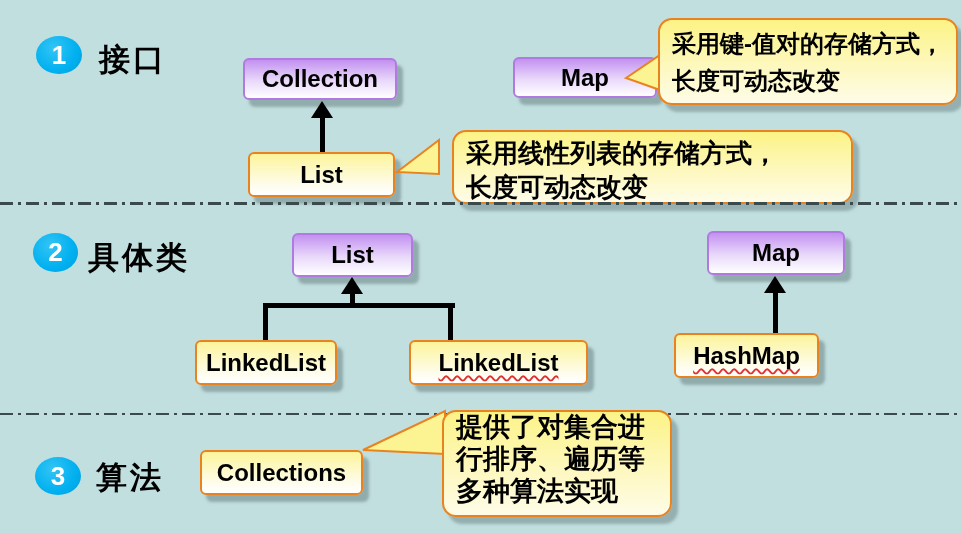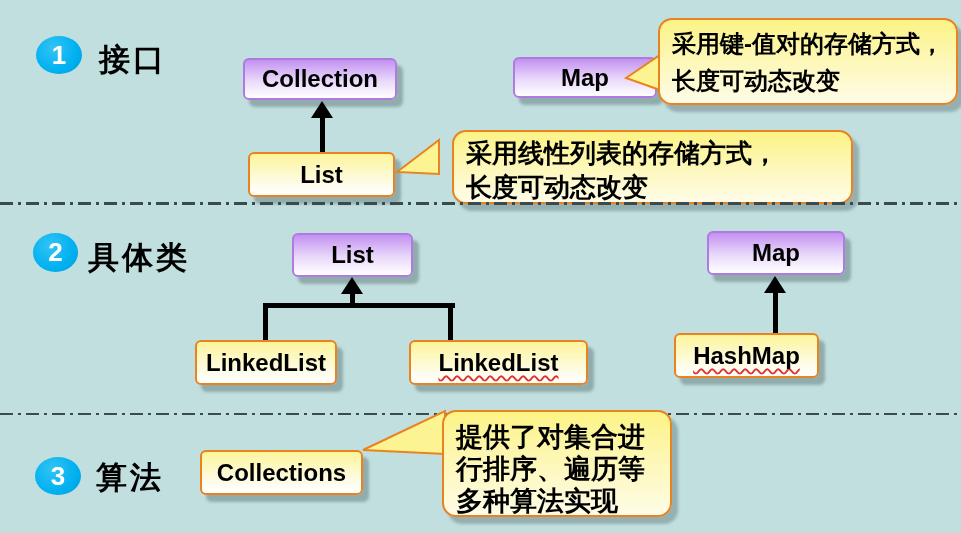--- a/index.html
+++ b/index.html
@@ -75,21 +75,21 @@
   
   .callout {
     position:absolute; border:2px solid #e8831f; border-radius:14px;
     background:linear-gradient(180deg,#fcf386 0%,#fdf7b4 45%,#fefce8 100%);
     box-shadow:6px 7px 3px rgba(105,130,130,0.5);
     font-weight:bold; padding:5px 12px;
   }
   .callout span { display:block; }
   #callout-map  { left:658px; top:18px;  width:300px; height:87px; font-size:24px; line-height:1.55; }
   #callout-list { left:452px; top:130px; width:401px; height:74px; font-size:26px; line-height:1.3; }
-  #callout-collections { left:442px; top:410px; width:230px; height:107px; font-size:27px; line-height:1.18; padding-top:10px; }
+  #callout-collections { left:442px; top:410px; width:230px; height:107px; font-size:27px; line-height:1.18; padding-top:0; }
   .pointer { position:absolute; }
 </style>
 </head>
 <body>
 
 <div class="stage">
 
   <div class="badge" id="badge-1">1</div>
   <div class="sec-title" id="title-1">接口</div>
 

